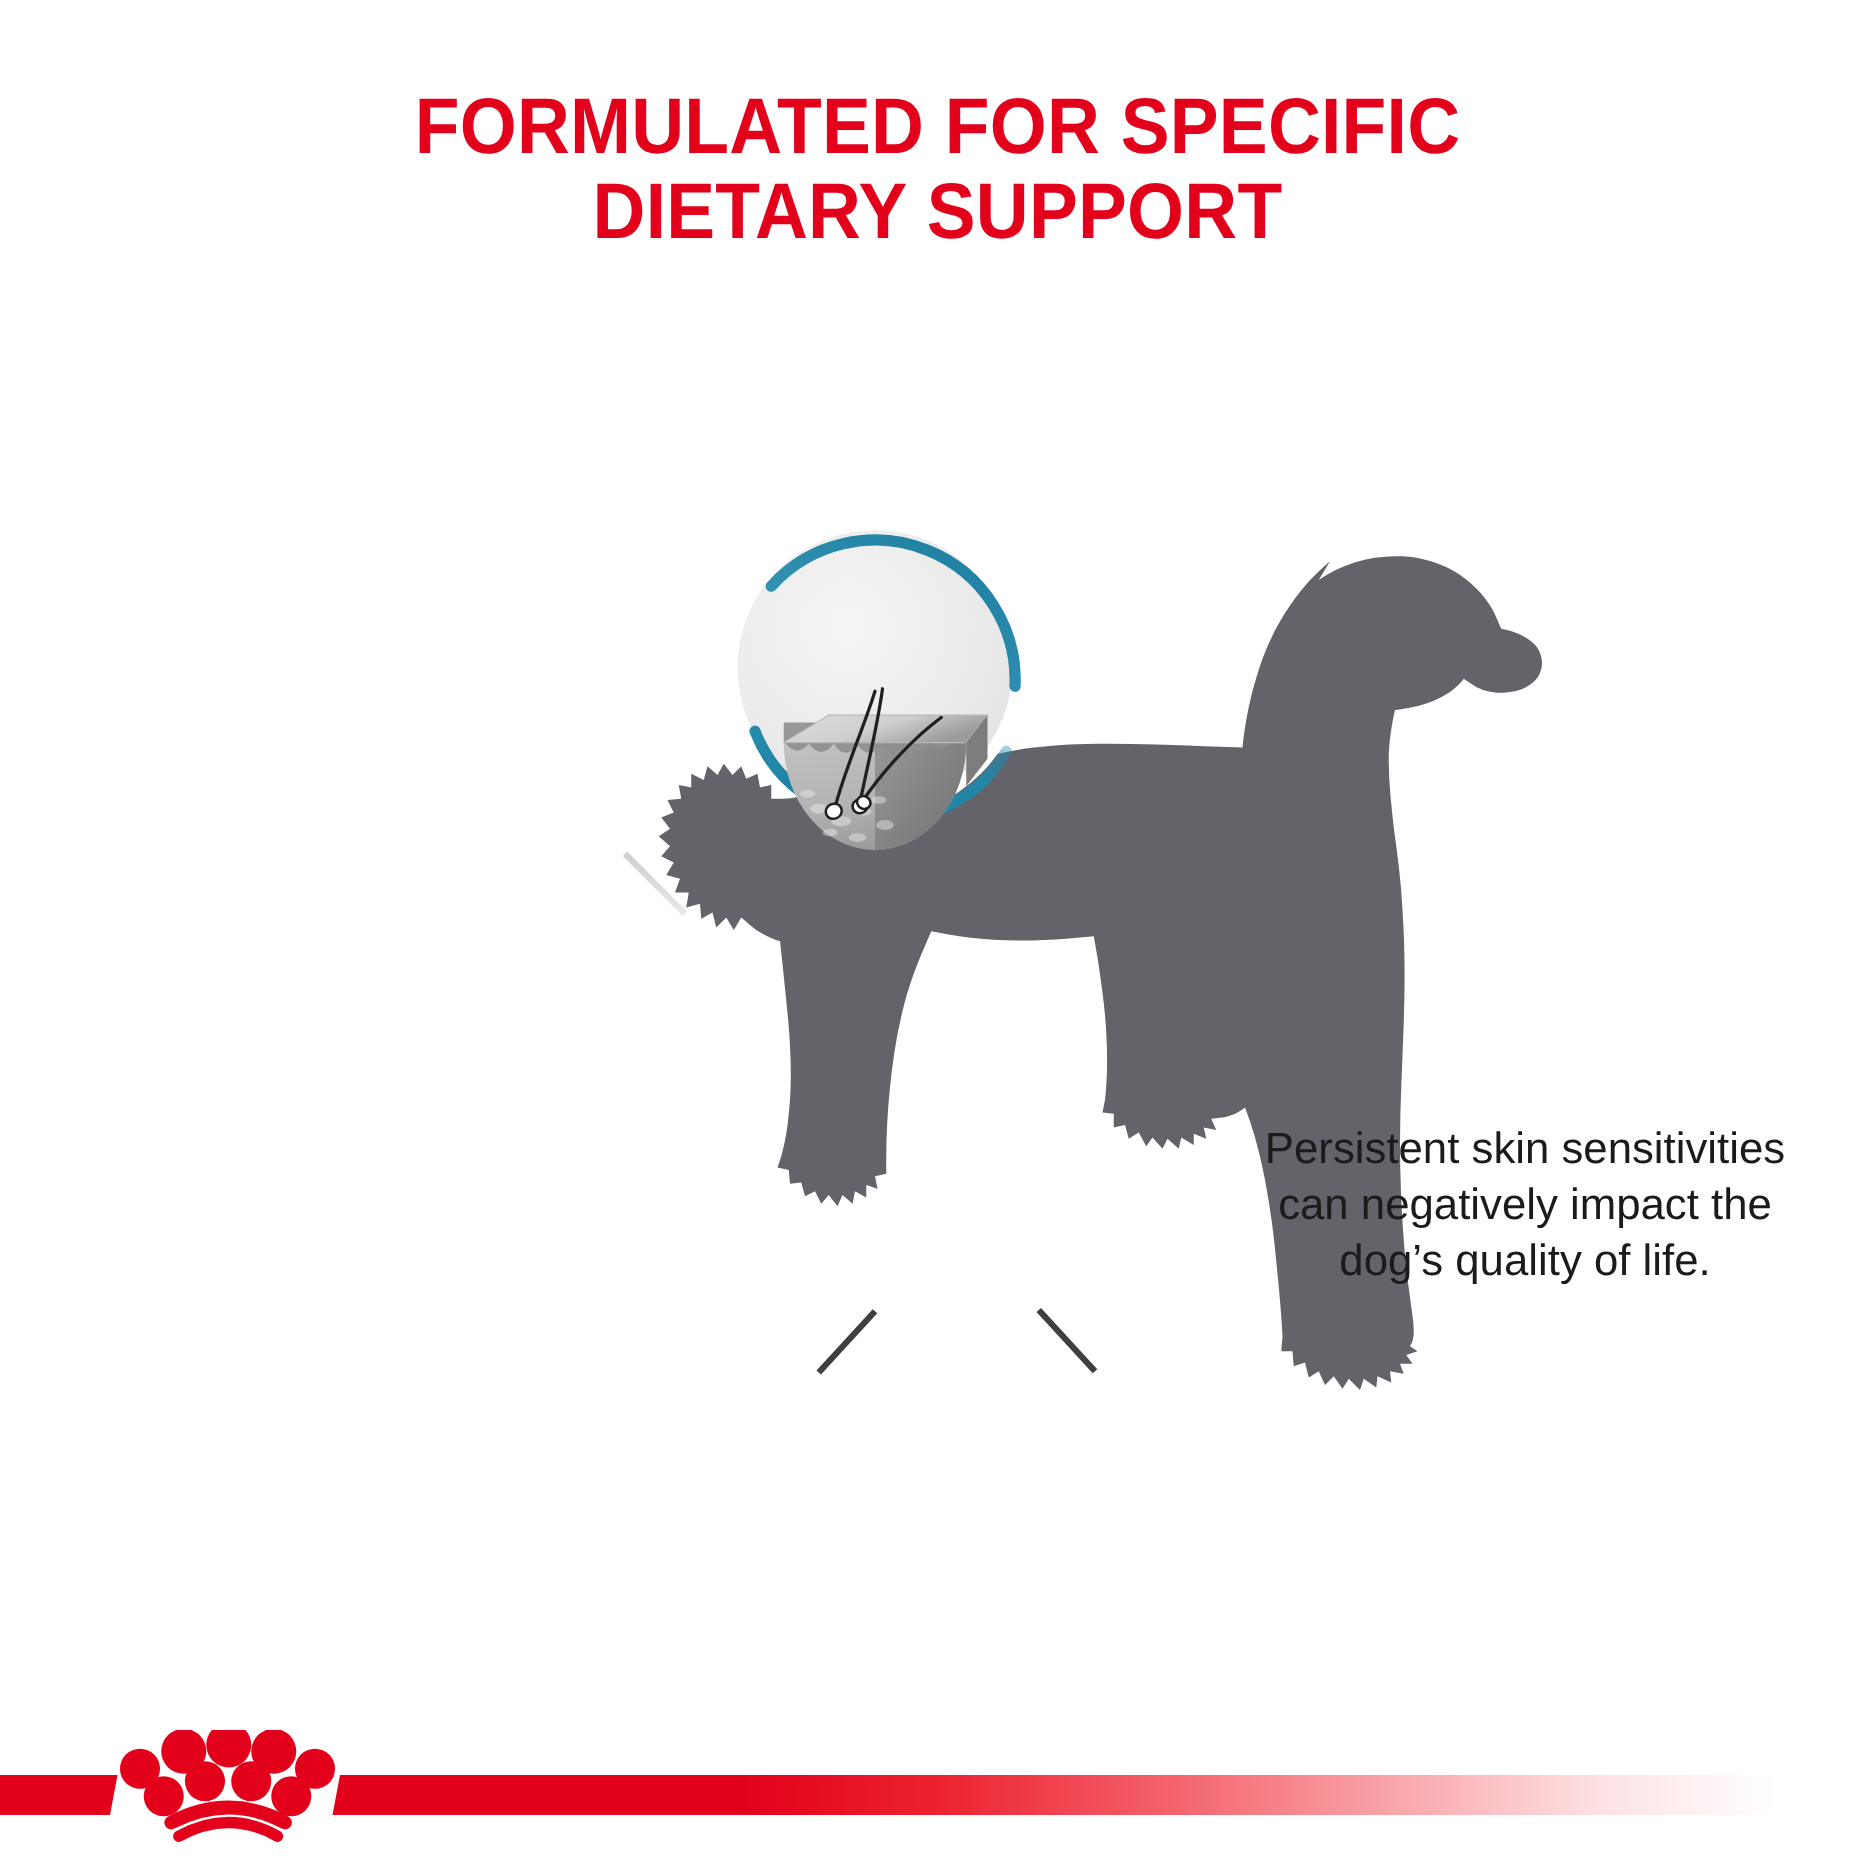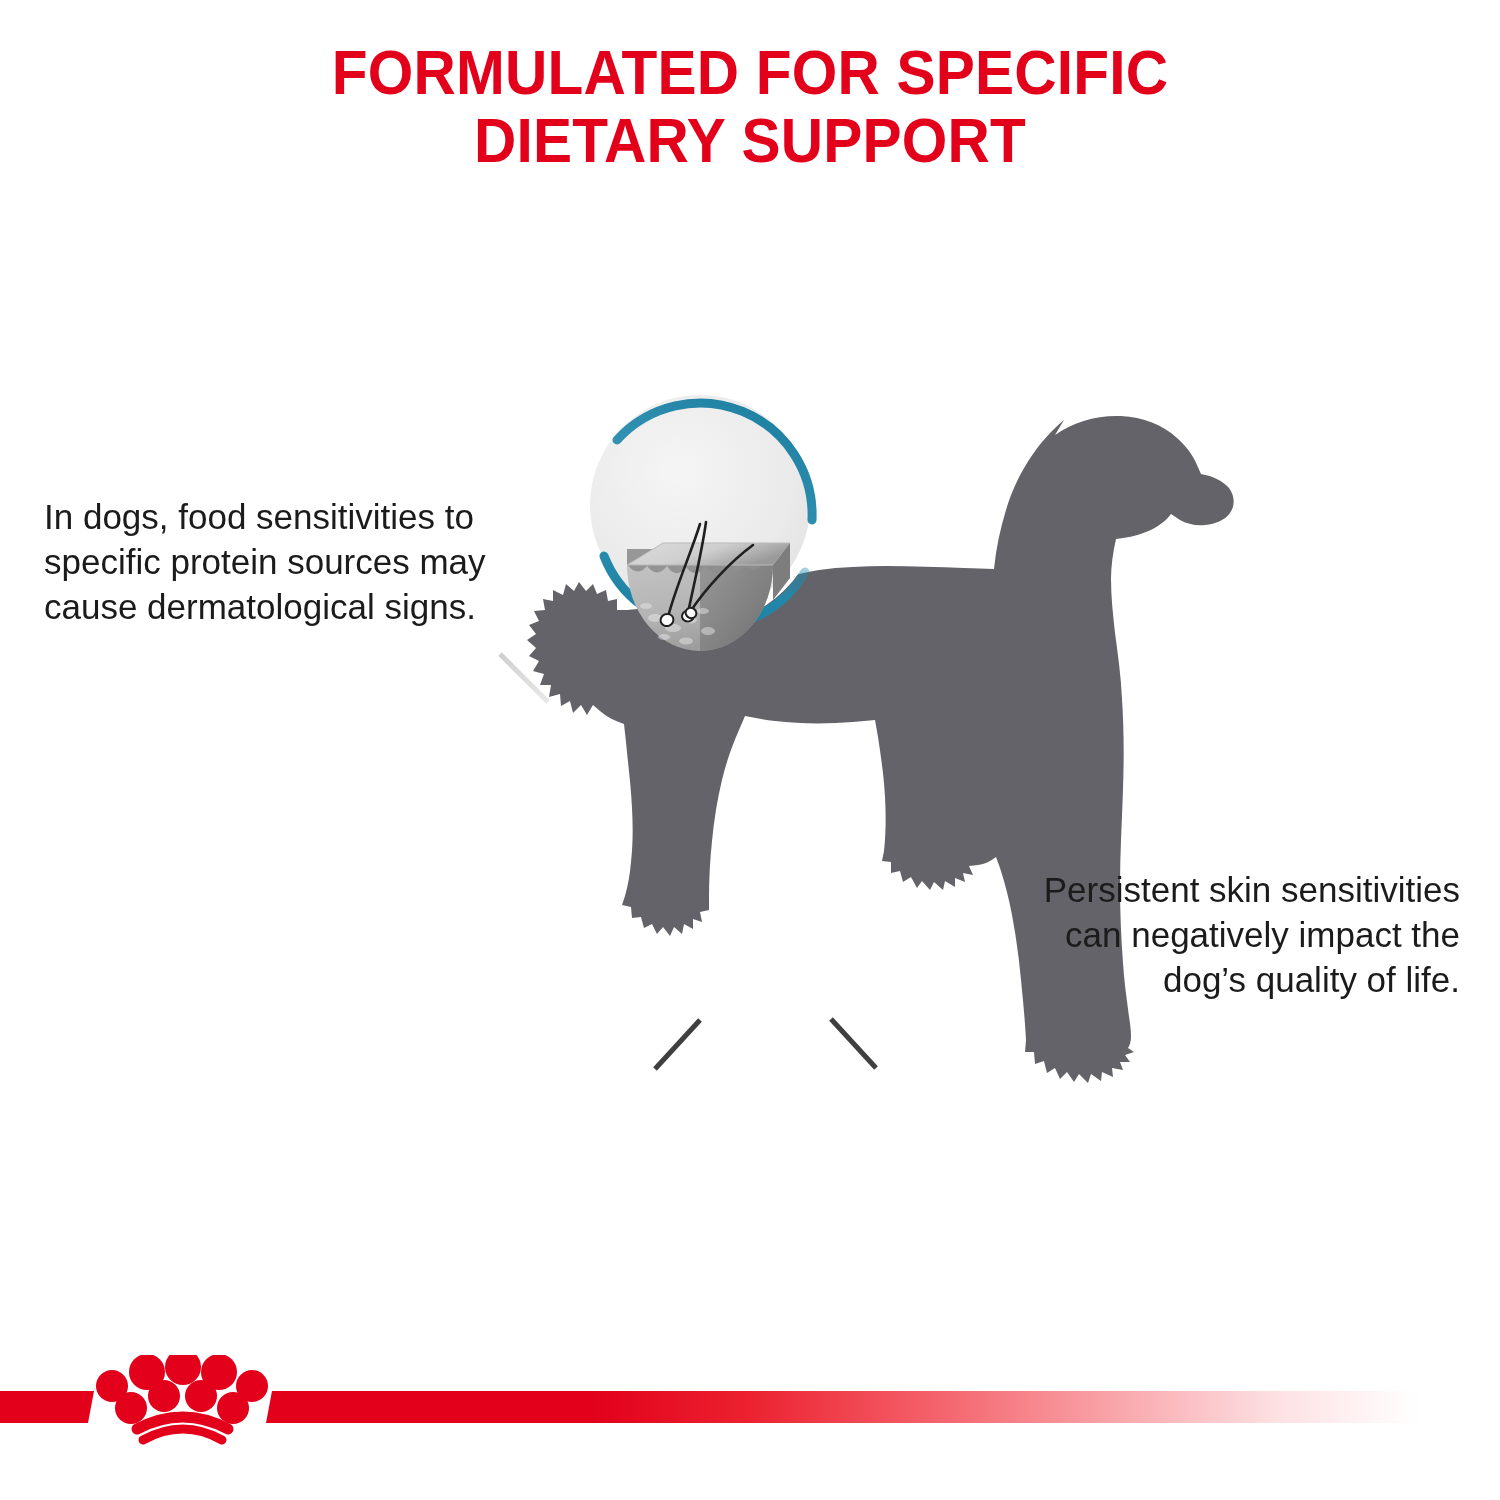--- a/index.html
+++ b/index.html
@@ -1,21 +1,21 @@
 <!DOCTYPE html>
 <html><head>
 <meta charset="utf-8">
 <style>
   html,body{margin:0;padding:0;}
   body{
     width:1500px;height:1500px;background:#ffffff;
     font-family:"Liberation Sans","DejaVu Sans",sans-serif;
     overflow:hidden;position:relative;
   }
-  .stage{position:absolute;inset:0;width:1500px;height:1272px;}
+  .stage{position:absolute;inset:0;width:1500px;height:1272px;margin-top:29px;}
 
   
   .title{
     position:absolute;left:0;top:38px;width:1500px;
     text-align:center;
     color:#E2001A;
     font-weight:700;
     font-size:63px;
     line-height:1.08;
     letter-spacing:0.2px;
@@ -27,21 +27,21 @@
 
   
   .callout{
     position:absolute;
     color:#1b1b1b;
     font-size:35px;
     line-height:1.28;
     font-weight:400;
   }
   .callout-tl{left:44px;top:495px;width:540px;text-align:left;}
-  .callout-br{right:40px;top:868px;width:480px;text-align:right;}
+  .callout-br{right:40px;top:868px;width:480px;text-align:center;}
   .callout-bl{left:44px;top:1100px;width:700px;text-align:left;}
 
   
   .leaders{position:absolute;left:0;top:0;width:1500px;height:1500px;}
 
   
   .art{position:absolute;left:0;top:0;width:1500px;height:1500px;}
 
   
   .footer{position:absolute;left:0;top:1355px;width:1500px;height:145px;}
@@ -250,21 +250,20 @@
       <line x1="42" y1="1068" x2="657" y2="1068" stroke="url(#lgBotLeft)" stroke-width="5"></line>
       <line x1="655" y1="1069" x2="700" y2="1020" stroke="#3f3f3f" stroke-width="5"></line>
     </g>
 
     <g>
       <line x1="831" y1="1019" x2="876" y2="1068" stroke="#3f3f3f" stroke-width="5"></line>
       <line x1="874" y1="1068" x2="1458" y2="1068" stroke="url(#lgBotRight)" stroke-width="5"></line>
     </g>
   </svg>
 
-  <div class="callout callout-tl">In dogs, food sensitivities to specific protein sources may cause dermatological signs.</div>
 
   <div class="callout callout-br">Persistent skin sensitivities can negatively impact the dog’s quality of life.</div>
 
 
   <svg class="footer" viewBox="0 0 1500 145">
     <defs>
       <linearGradient id="barFade" x1="0" y1="0" x2="1" y2="0">
         <stop offset="0%" stop-color="#E2001A"></stop>
         <stop offset="28%" stop-color="#E2001A"></stop>
         <stop offset="42%" stop-color="#EC2230"></stop>

